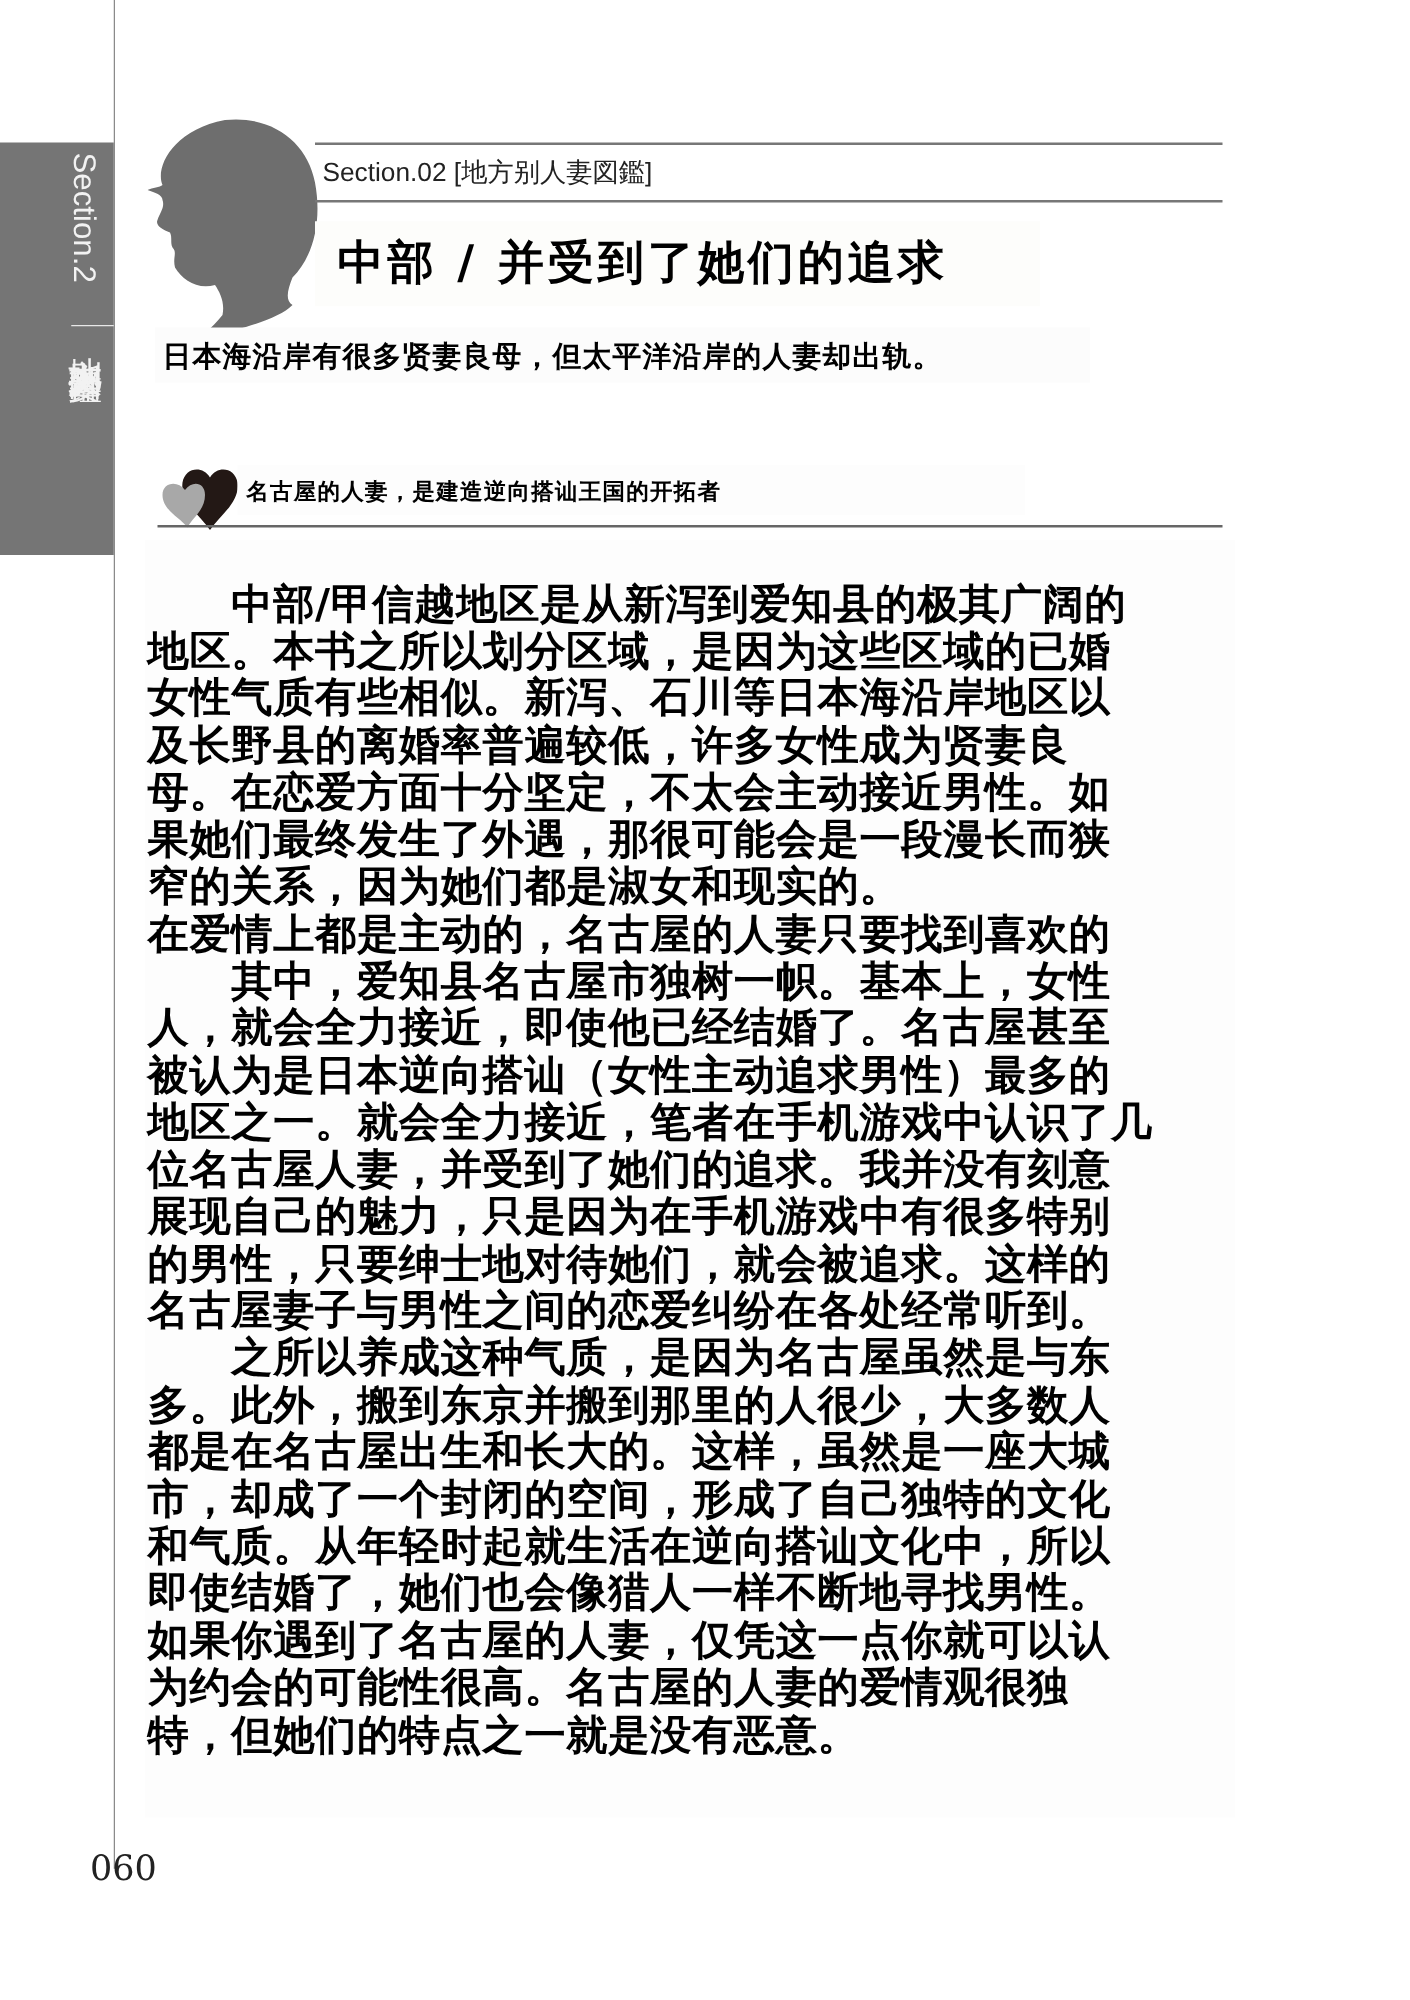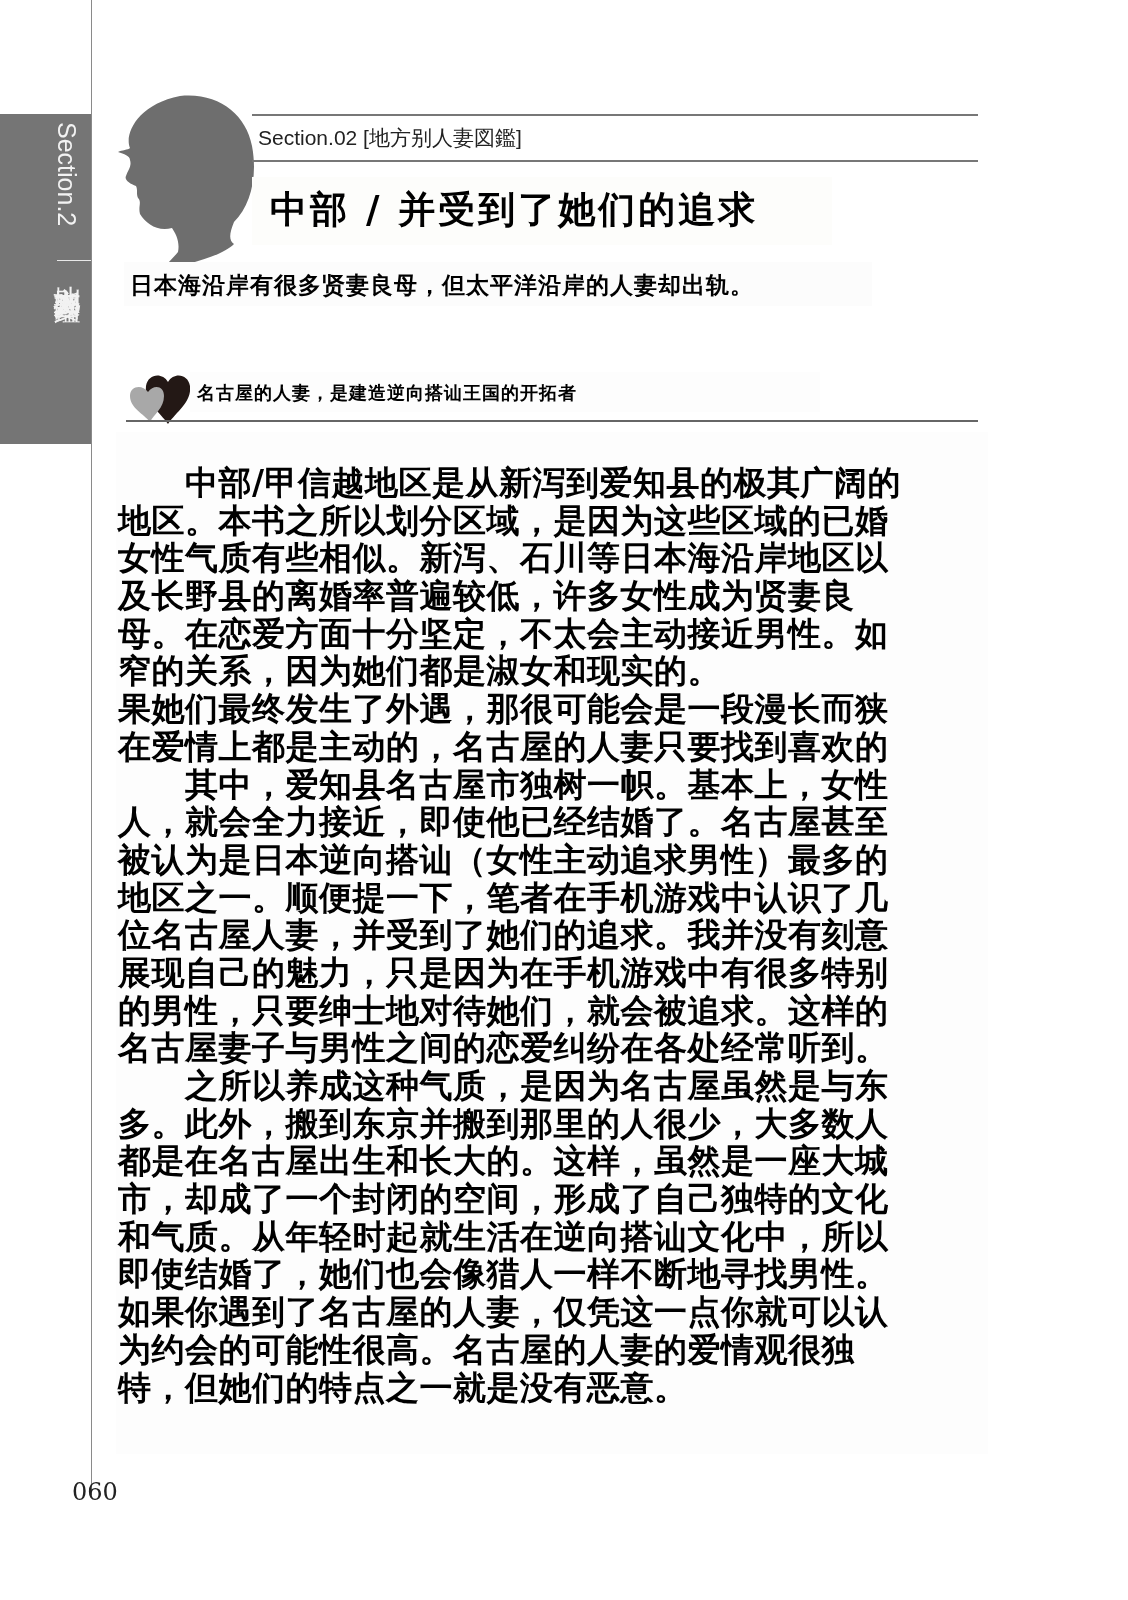--- a/index.html
+++ b/index.html
@@ -57,21 +57,21 @@
   .heading-rule { position: absolute; left: 126px; top: 420px; width: 852px; height: 2px; background: #666; }
   .body-band {
     position: absolute; left: 116px; top: 432px; width: 872px; height: 1022px; background: #fdfdfd;
   }
   .body-text {
     position: absolute; left: 118px; top: 436px; width: 880px;
     font-size: 33px; line-height: 37.7px; font-weight: bold; color: #000000; letter-spacing: 0.5px; margin-top: 28px;
   }
   .body-text .line { display: block; white-space: nowrap; height: 37.7px; }
   .page-number {
-    position: absolute; left: 72px; top: 1478px; font-size: 24px; color: #222;
+    position: absolute; left: 72px; top: 1478px; font-size: 28px; color: #222;
     font-family: "DejaVu Serif", serif;
   }
 </style>
 </head>
 <body>
 
 <div class="margin-rule"></div>
 
 <div class="side-tab">
   <div class="side-tab-en">Section.2</div>
@@ -101,27 +101,27 @@
 <h2 class="heading" style="margin:0;">名古屋的人妻，是建造逆向搭讪王国的开拓者</h2>
 <div class="heading-rule"></div>
 
 <div class="body-band"></div>
 <div class="body-text">
   <span class="line">　　中部/甲信越地区是从新泻到爱知县的极其广阔的</span>
   <span class="line">地区。本书之所以划分区域，是因为这些区域的已婚</span>
   <span class="line">女性气质有些相似。新泻、石川等日本海沿岸地区以</span>
   <span class="line">及长野县的离婚率普遍较低，许多女性成为贤妻良</span>
   <span class="line">母。在恋爱方面十分坚定，不太会主动接近男性。如</span>
+  <span class="line">果她们最终发生了外遇，那很可能会是一段漫长而狭</span>
   <span class="line">窄的关系，因为她们都是淑女和现实的。</span>
-  <span class="line">果她们最终发生了外遇，那很可能会是一段漫长而狭</span>
   <span class="line">在爱情上都是主动的，名古屋的人妻只要找到喜欢的</span>
   <span class="line">　　其中，爱知县名古屋市独树一帜。基本上，女性</span>
   <span class="line">人，就会全力接近，即使他已经结婚了。名古屋甚至</span>
   <span class="line">被认为是日本逆向搭讪（女性主动追求男性）最多的</span>
-  <span class="line">地区之一。顺便提一下，笔者在手机游戏中认识了几</span>
+  <span class="line">地区之一。就会全力接近，笔者在手机游戏中认识了几</span>
   <span class="line">位名古屋人妻，并受到了她们的追求。我并没有刻意</span>
   <span class="line">展现自己的魅力，只是因为在手机游戏中有很多特别</span>
   <span class="line">的男性，只要绅士地对待她们，就会被追求。这样的</span>
   <span class="line">名古屋妻子与男性之间的恋爱纠纷在各处经常听到。</span>
   <span class="line">　　之所以养成这种气质，是因为名古屋虽然是与东</span>
   <span class="line">多。此外，搬到东京并搬到那里的人很少，大多数人</span>
   <span class="line">都是在名古屋出生和长大的。这样，虽然是一座大城</span>
   <span class="line">市，却成了一个封闭的空间，形成了自己独特的文化</span>
   <span class="line">和气质。从年轻时起就生活在逆向搭讪文化中，所以</span>
   <span class="line">即使结婚了，她们也会像猎人一样不断地寻找男性。</span>

